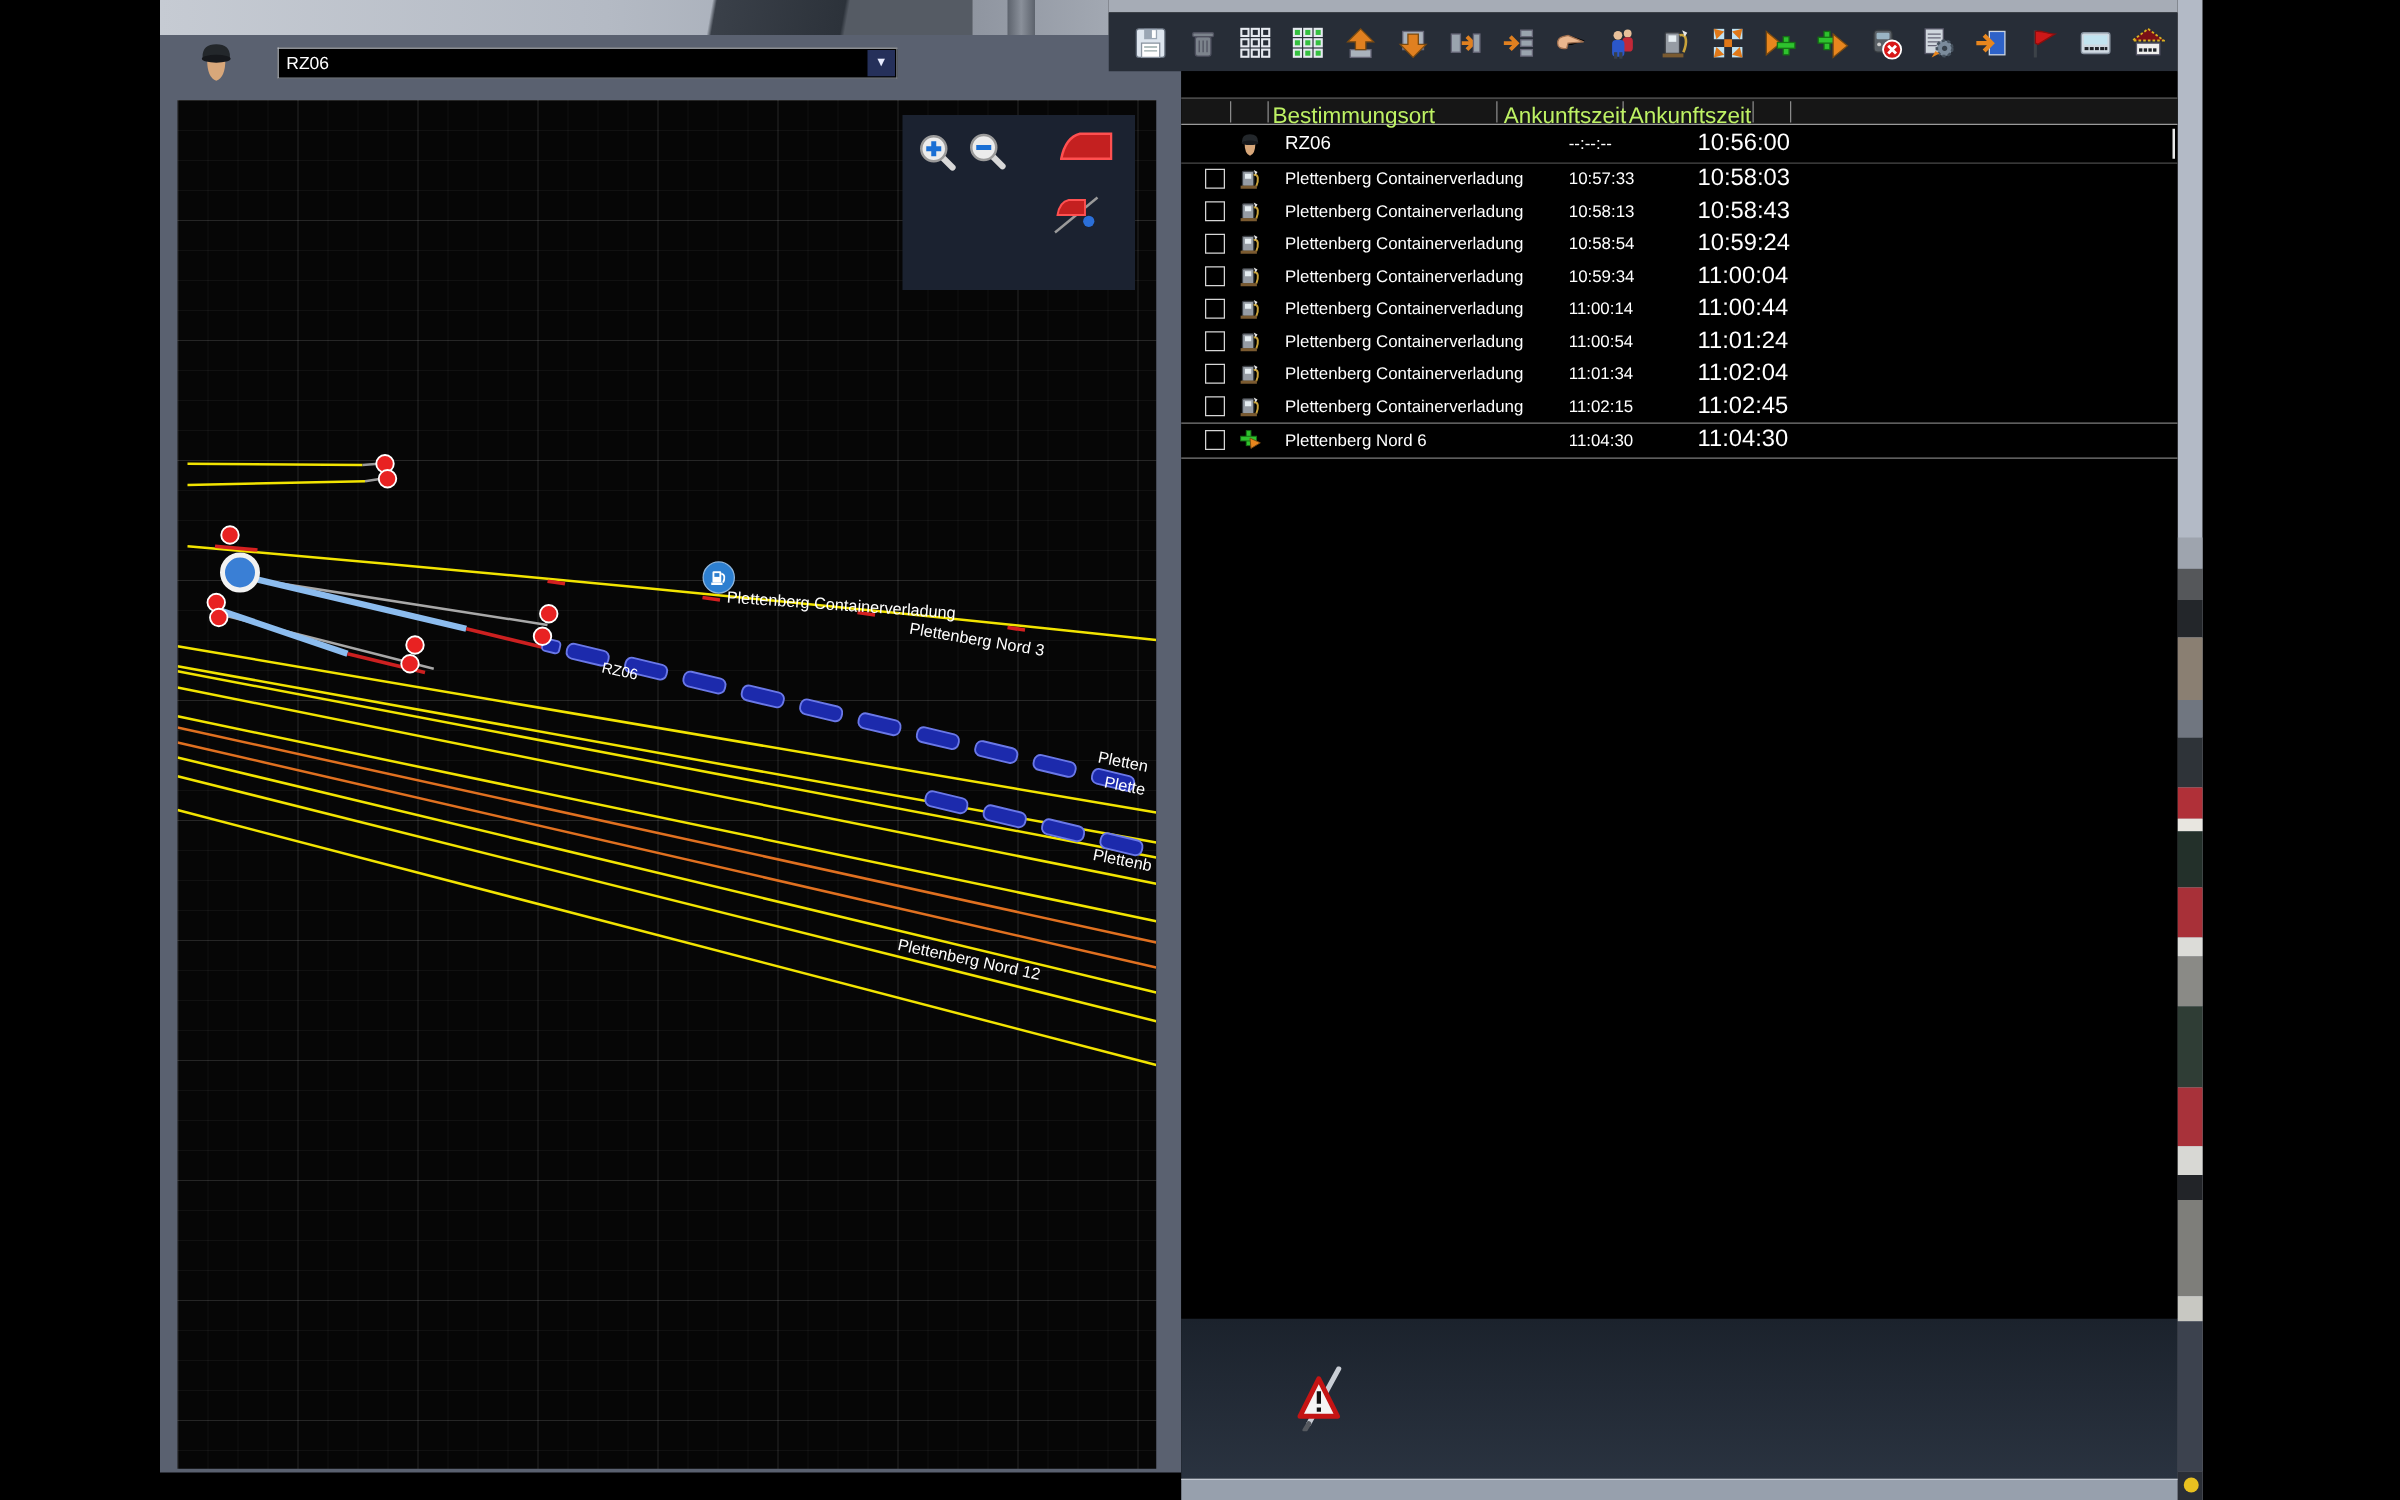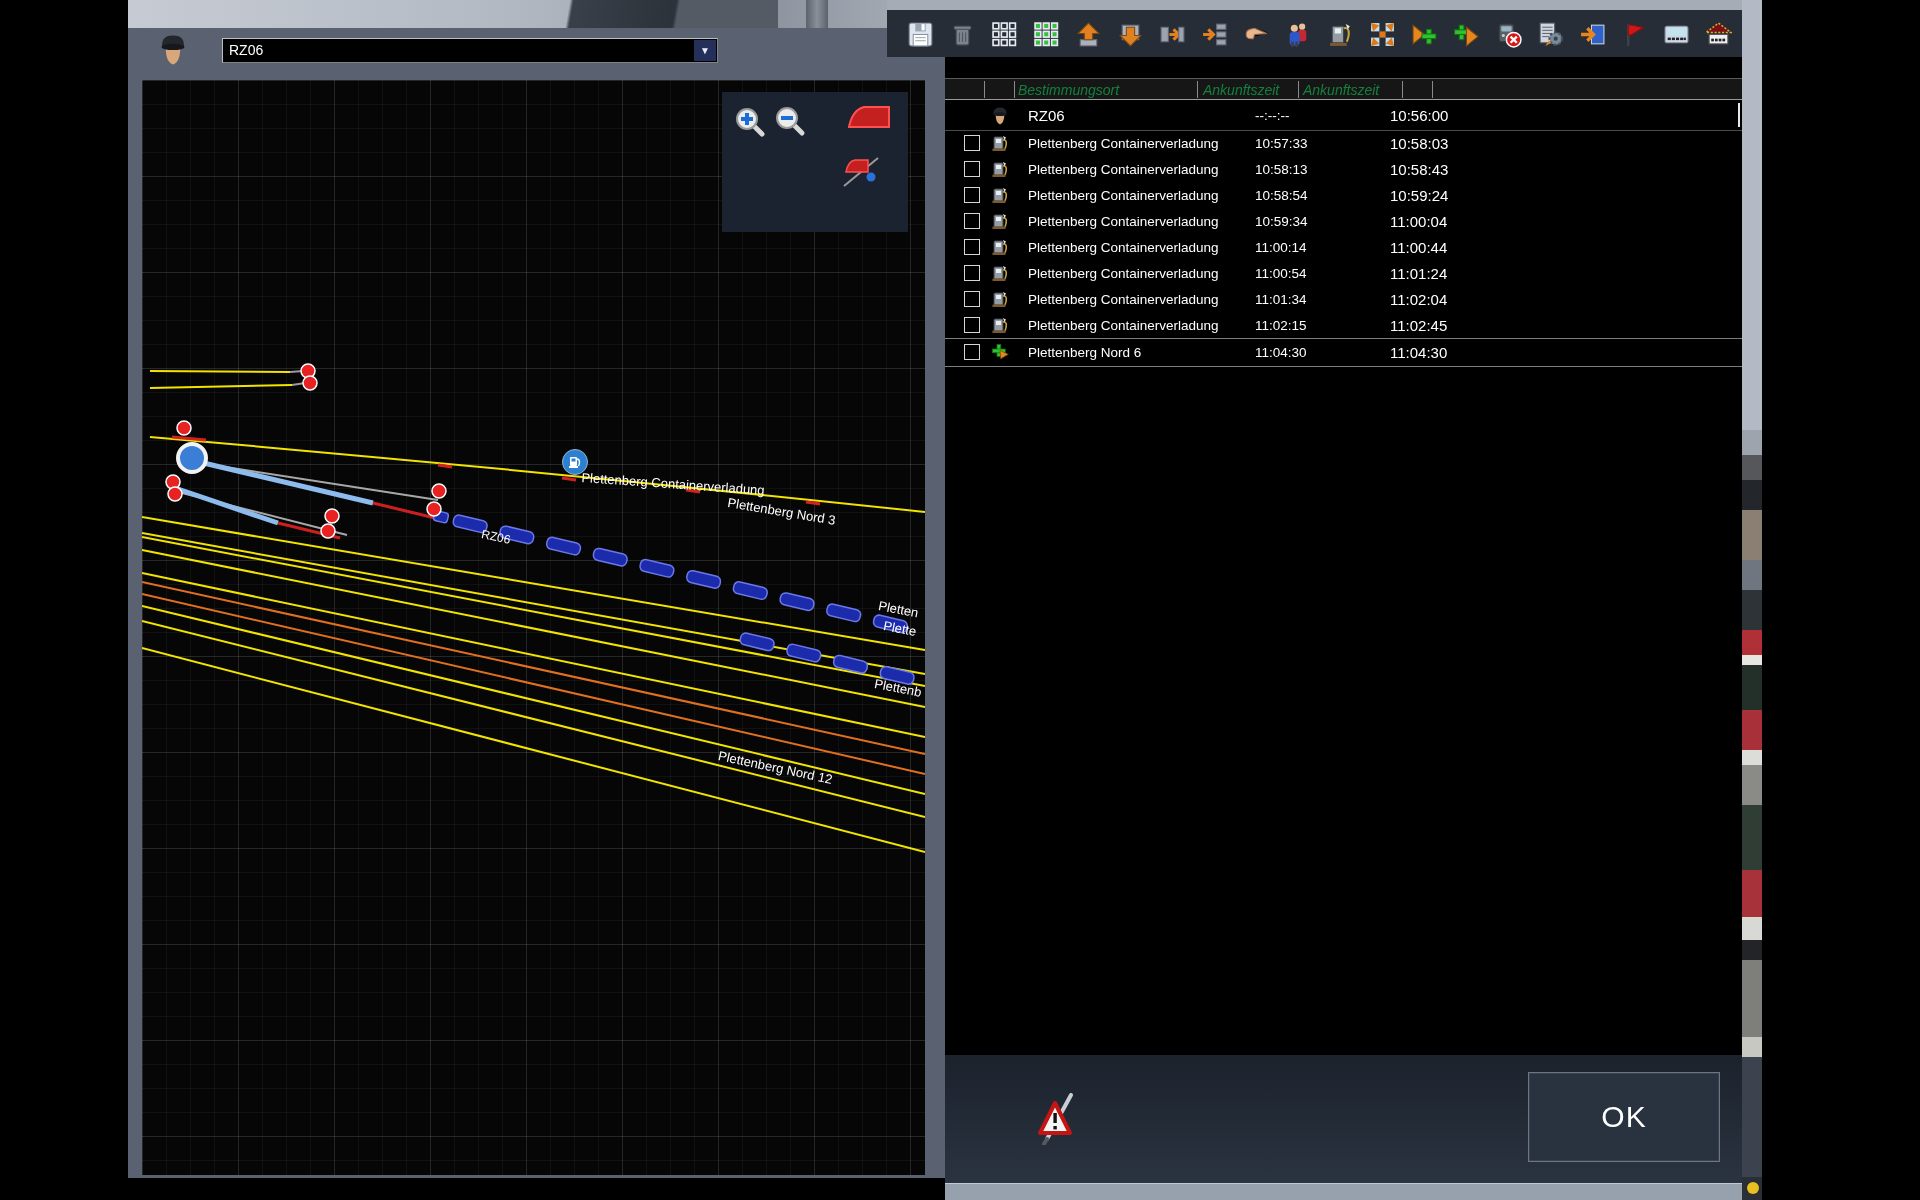--- a/index.html
+++ b/index.html
@@ -39,29 +39,29 @@
   #map-tools{position:absolute;left:580px;top:12px;width:186px;height:140px;background:#1b2230;}
   .magicon{position:absolute;width:32px;height:32px;}
   
   #toolbar{left:887px;top:10px;width:855px;height:47px;background:#272d37;}
   .tbtn{position:absolute;top:6px;width:36px;height:36px;display:flex;align-items:center;justify-content:center;}
   .tbtn svg{width:27px;height:27px;}
   
   #table-panel{left:945px;top:57px;width:797px;height:998px;background:#000;color:#fff;}
   #thead{position:absolute;left:0;top:21px;width:797px;height:22px;background:#161616;
     border-top:1px solid #5a5a5a;border-bottom:1px solid #9a9a9a;box-sizing:border-box;}
-  #thead .hlabel{position:absolute;top:3px;font-size:14px;color:#15803d;font-style:italic;}
+  #thead .hlabel{position:absolute;top:3px;font-size:18px;color:#bef264;}
   #thead .vsep{position:absolute;top:2px;height:17px;width:1px;background:#8a8a8a;}
   .trow{position:absolute;left:0;width:797px;}
   .trow .cb{position:absolute;left:19px;top:50%;margin-top:-8px;width:14px;height:14px;
     border:1px solid #d6d6d6;background:#000;}
   .trow .ricon{position:absolute;left:46px;top:50%;margin-top:-9px;width:18px;height:18px;}
   .trow .dest{position:absolute;left:83px;top:50%;transform:translateY(-50%);font-size:13.5px;}
   .trow .t1{position:absolute;left:310px;top:50%;transform:translateY(-50%);font-size:13.5px;}
-  .trow .t2{position:absolute;left:445px;top:50%;transform:translateY(-50%);font-size:15px;}
+  .trow .t2{position:absolute;left:413px;top:50%;transform:translateY(-50%);font-size:19px;}
   .rowline{position:absolute;left:0;width:797px;height:1px;background:#7d7d7d;}
   #cursor-tick{position:absolute;left:793px;top:46px;width:2px;height:24px;background:#e8e8e8;}
   
   #footer-panel{left:945px;top:1055px;width:797px;height:128px;
     background:linear-gradient(180deg,#1b222c,#2a3340);}
   #ok-button{position:absolute;left:583px;top:17px;width:190px;height:88px;background:#29323f;
     border:1px solid #6b7584;box-shadow:inset 0 0 0 1px #39424f;display:flex;align-items:center;justify-content:center;}
   #ok-button span{color:#fff;font-size:30px;letter-spacing:1px;}
   #warning-icon{position:absolute;left:92px;top:38px;width:40px;height:52px;}
   #footer-strip{left:945px;top:1183px;width:797px;height:17px;background:#97a0ad;border-top:1px solid #c3c9d2;box-sizing:border-box;}
@@ -578,17 +578,14 @@
 </div>
 
 <div class="abs" id="footer-panel">
   <svg id="warning-icon" viewBox="0 0 40 52">
     <line x1="34" y1="2" x2="10" y2="46" stroke="#c9ced6" stroke-width="4" stroke-linecap="round"></line>
     <line x1="10" y1="46" x2="7" y2="51" stroke="#55595f" stroke-width="4" stroke-linecap="round"></line>
     <path d="M18 10 L33 40 L3 40 Z" fill="#f4f4f4" stroke="#c41414" stroke-width="4" stroke-linejoin="round"></path>
     <rect x="16.4" y="20" width="3.4" height="10" fill="#111"></rect>
     <rect x="16.4" y="33" width="3.4" height="3.4" fill="#111"></rect>
   </svg>
-  <div id="ok-button">
-    <span>OK</span>
-  </div>
 </div>
 <div class="abs" id="footer-strip"></div>
 
 </body></html>

